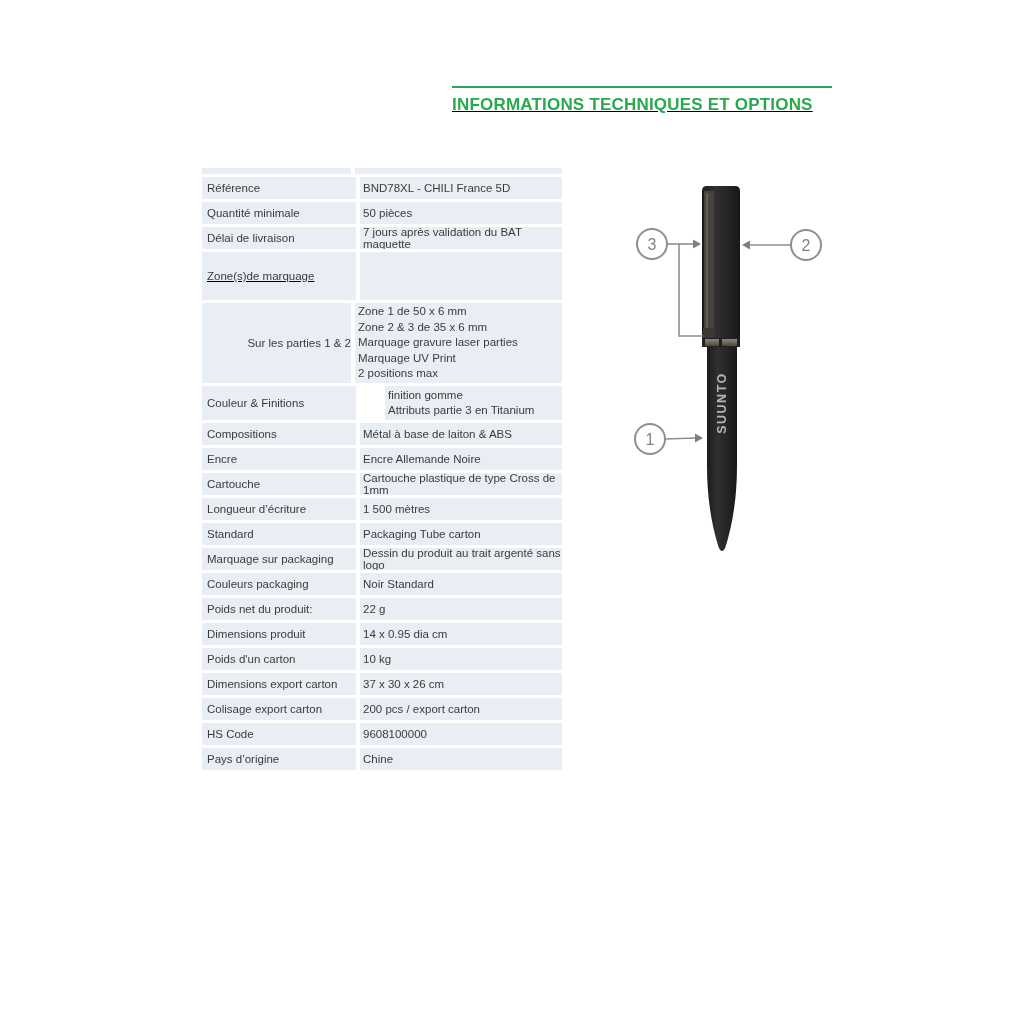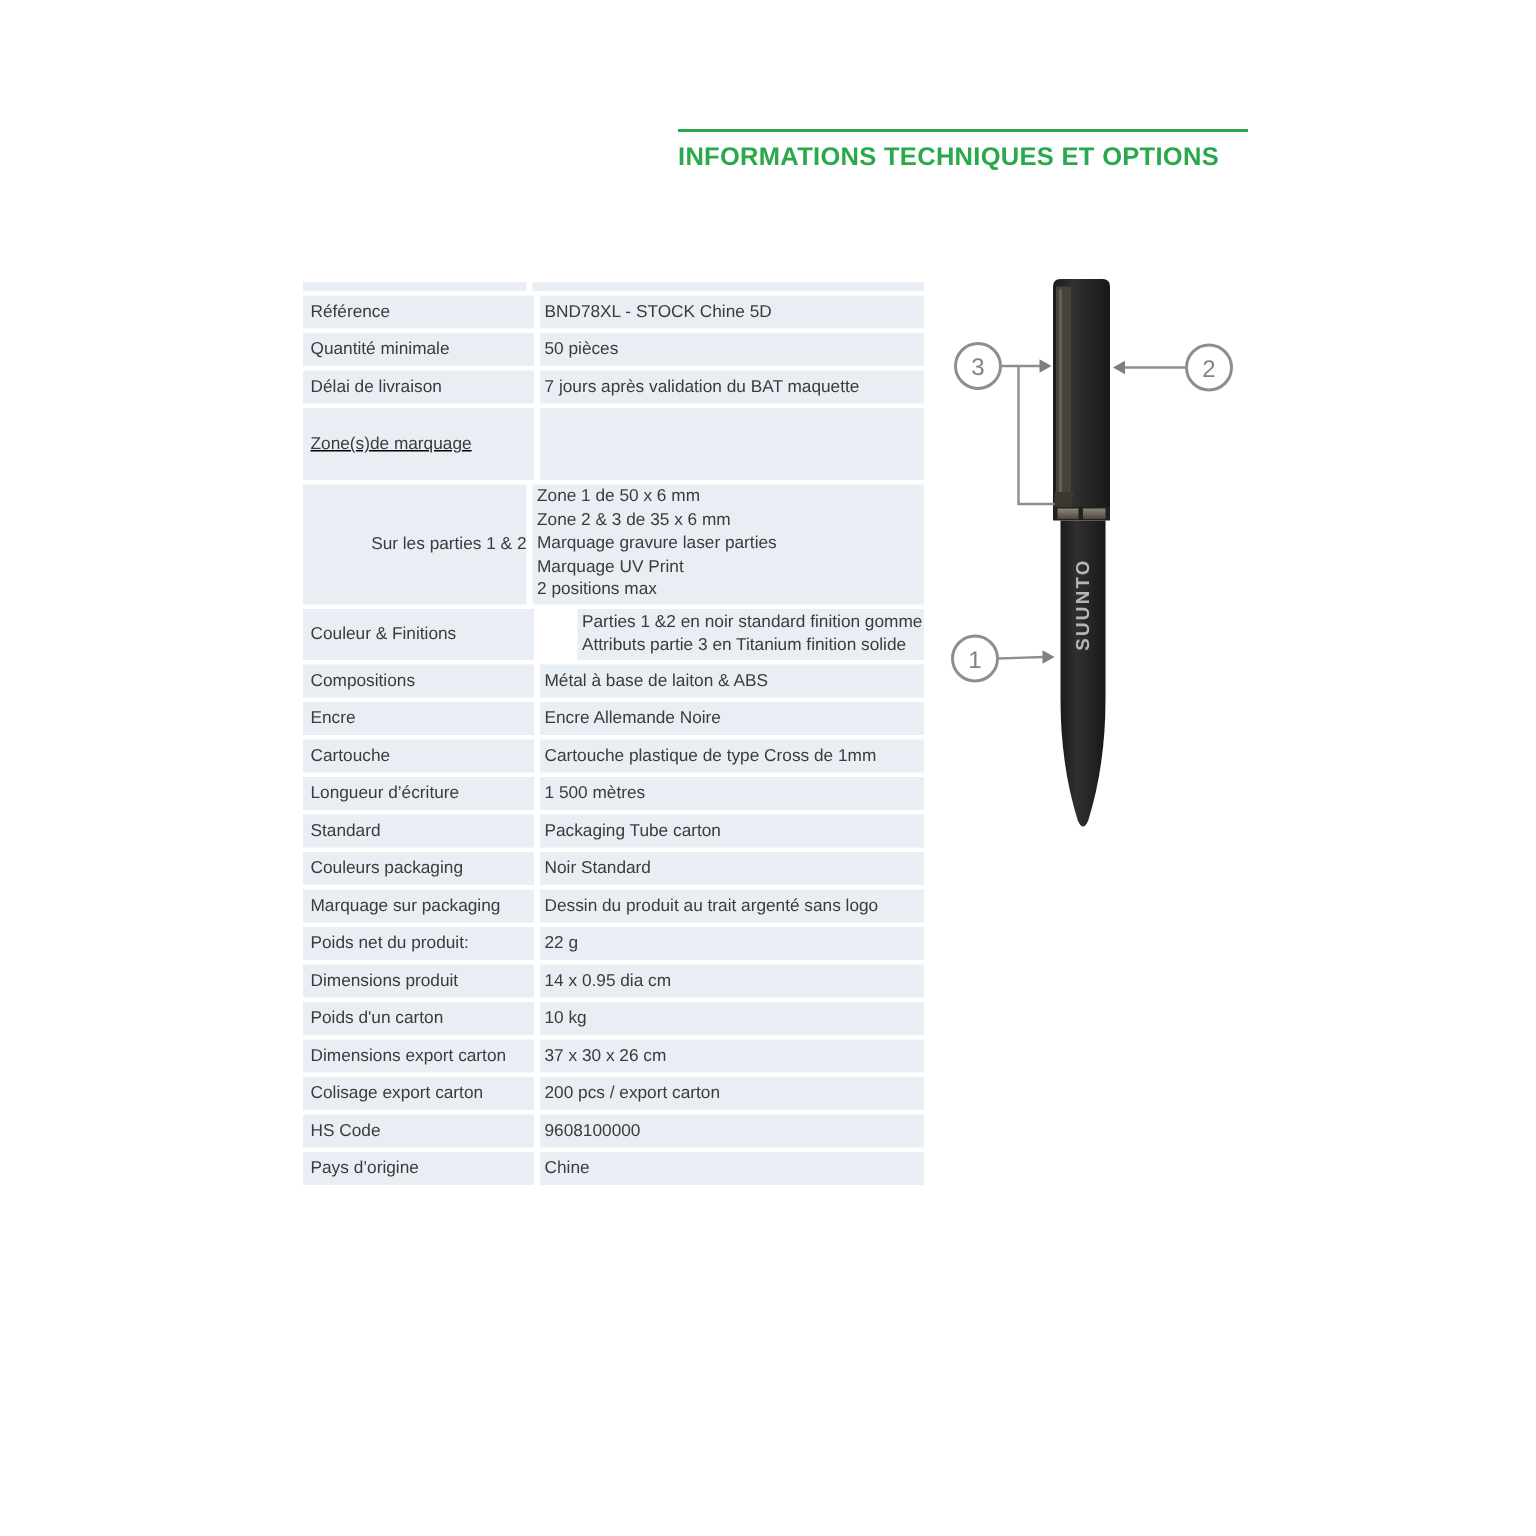--- a/index.html
+++ b/index.html
@@ -1,26 +1,26 @@
 <!DOCTYPE html>
 <html><head>
 <meta charset="utf-8">
 <style>
   html,body{margin:0;padding:0;}
   body{
     width:1024px;height:1024px;position:relative;background:#ffffff;
     font-family:"Liberation Sans", sans-serif;overflow:hidden;
   }
   
-  .header{position:absolute;left:452px;top:86px;width:380px;}
+  .header{position:absolute;left:452px;top:86px;width:380px;text-decoration:underline;}
   .rule{border-top:2.5px solid #2aa84c;margin:0 0 7px 0;}
   .title{color:#2aa84c;font-weight:bold;font-size:17px;letter-spacing:0.2px;white-space:nowrap;}
 
   
-  .spec-table{position:absolute;left:202px;top:188px;width:414px;}
+  .spec-table{position:absolute;left:202px;top:168px;width:360px;}
   .row{display:flex;height:22px;margin-bottom:3px;}
   .cell{background:#e9edf4;color:#3b3b3b;font-size:11.5px;display:flex;align-items:center;overflow:hidden;}
   .label-cell{width:149px;padding-left:5px;flex:none;}
   .value-cell{flex:1;margin-left:4px;padding-left:3px;}
   .r-spacer{height:6px;}
   .r-spacer .cell{padding:0;}
   .r-tall{height:48px;text-decoration:underline;}
   .r-multi{height:80px;}
   .r-multi2{height:34px;gap:25px;}
   .r-multi .value-cell > div > div, .r-multi2 .value-cell > div > div{line-height:15.5px;}
@@ -38,21 +38,21 @@
   <div class="title">INFORMATIONS TECHNIQUES ET OPTIONS</div>
 </div>
 
 <div class="spec-table">
     <div class="row r-spacer">
       <div class="cell label-cell"></div>
       <div class="cell value-cell"></div>
     </div>
     <div class="row">
       <div class="cell label-cell">Référence</div>
-      <div class="cell value-cell">BND78XL - STOCK Chine 5D</div>
+      <div class="cell value-cell">BND78XL - CHILI France 5D</div>
     </div>
     <div class="row">
       <div class="cell label-cell">Quantité minimale</div>
       <div class="cell value-cell">50 pièces</div>
     </div>
     <div class="row">
       <div class="cell label-cell">Délai de livraison</div>
       <div class="cell value-cell">7 jours après validation du BAT maquette</div>
     </div>
     <div class="row r-tall">
@@ -94,26 +94,26 @@
     </div>
     <div class="row">
       <div class="cell label-cell">Longueur d’écriture</div>
       <div class="cell value-cell">1 500 mètres</div>
     </div>
     <div class="row">
       <div class="cell label-cell">Standard</div>
       <div class="cell value-cell">Packaging Tube carton</div>
     </div>
     <div class="row">
+      <div class="cell label-cell">Marquage sur packaging</div>
+      <div class="cell value-cell">Dessin du produit au trait argenté sans logo</div>
+    </div>
+    <div class="row">
       <div class="cell label-cell">Couleurs packaging</div>
       <div class="cell value-cell">Noir Standard</div>
-    </div>
-    <div class="row">
-      <div class="cell label-cell">Marquage sur packaging</div>
-      <div class="cell value-cell">Dessin du produit au trait argenté sans logo</div>
     </div>
     <div class="row">
       <div class="cell label-cell">Poids net du produit:</div>
       <div class="cell value-cell">22 g</div>
     </div>
     <div class="row">
       <div class="cell label-cell">Dimensions produit</div>
       <div class="cell value-cell">14 x 0.95 dia cm</div>
     </div>
     <div class="row">

